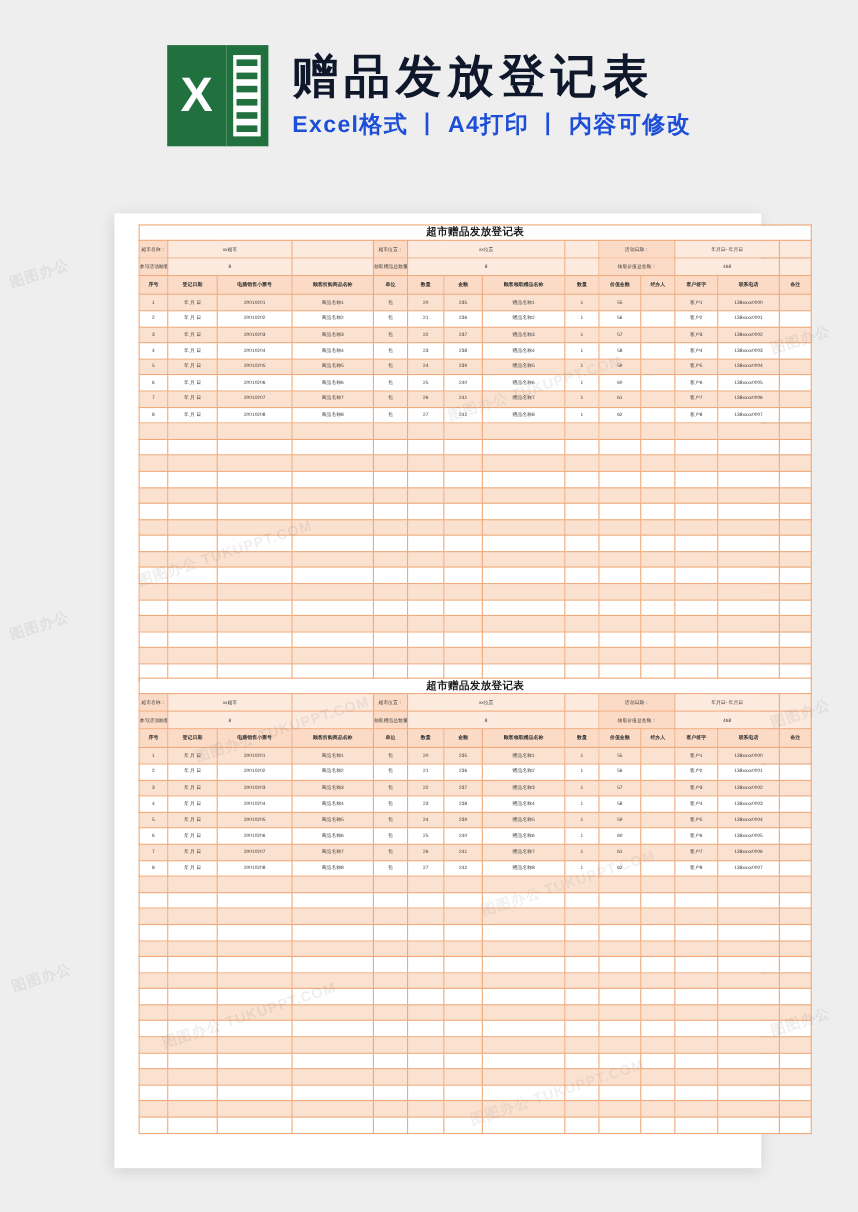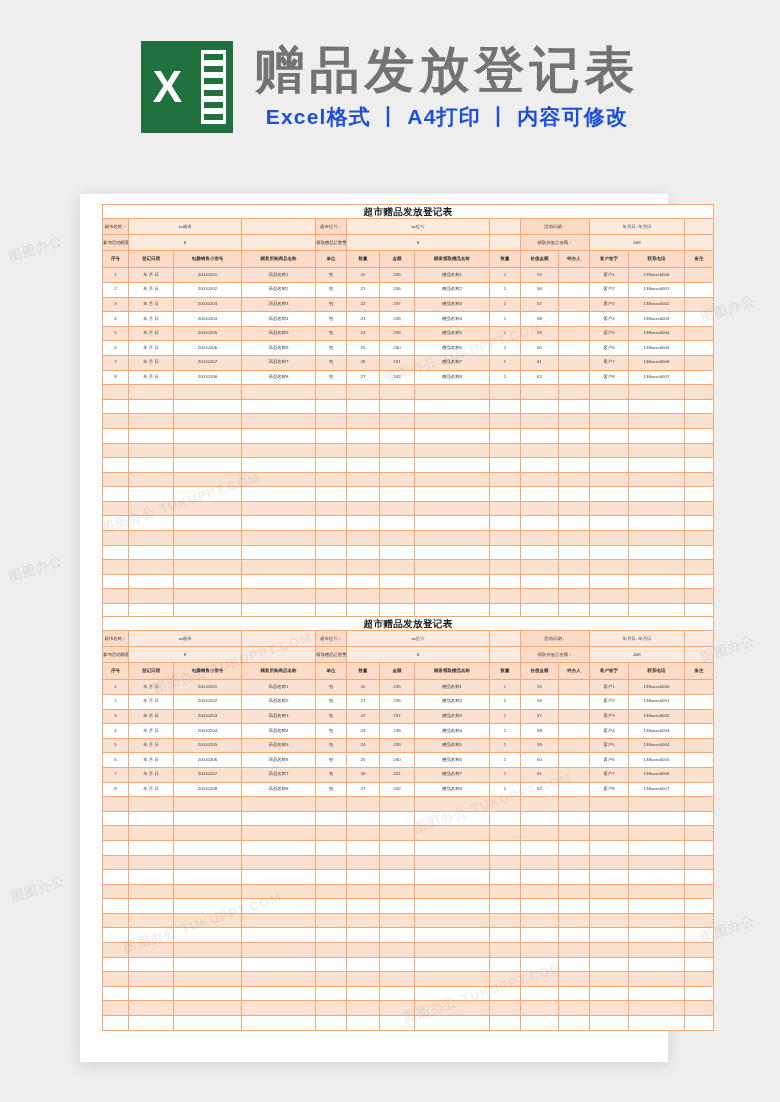--- a/index.html
+++ b/index.html
@@ -77,40 +77,40 @@
     display: block;
     height: 6px;
     background: #21713f;
   }
   .banner-text {
     display: flex;
     flex-direction: column;
     gap: 6px;
   }
   .banner-title {
-    font-size: 50px;
+    font-size: 42px;
     font-weight: bold;
-    color: #737373;
+    color: #0f172a;
     letter-spacing: 5px;
     line-height: 1.08;
     white-space: nowrap;
   }
   .banner-sub {
     font-size: 21px;
     font-weight: bold;
     color: #1d4ed8;
     letter-spacing: 1.2px;
     white-space: nowrap;
     text-align: center;
   }
 
   
   .paper {
     position: absolute;
-    left: 80px;
+    left: 104px;
     top: 194px;
     width: 588px;
     height: 868px;
     background: #ffffff;
     box-shadow: 0 3px 14px rgba(0,0,0,0.13);
   }
 
   .sheet-block {
     position: absolute;
     left: 22px;

